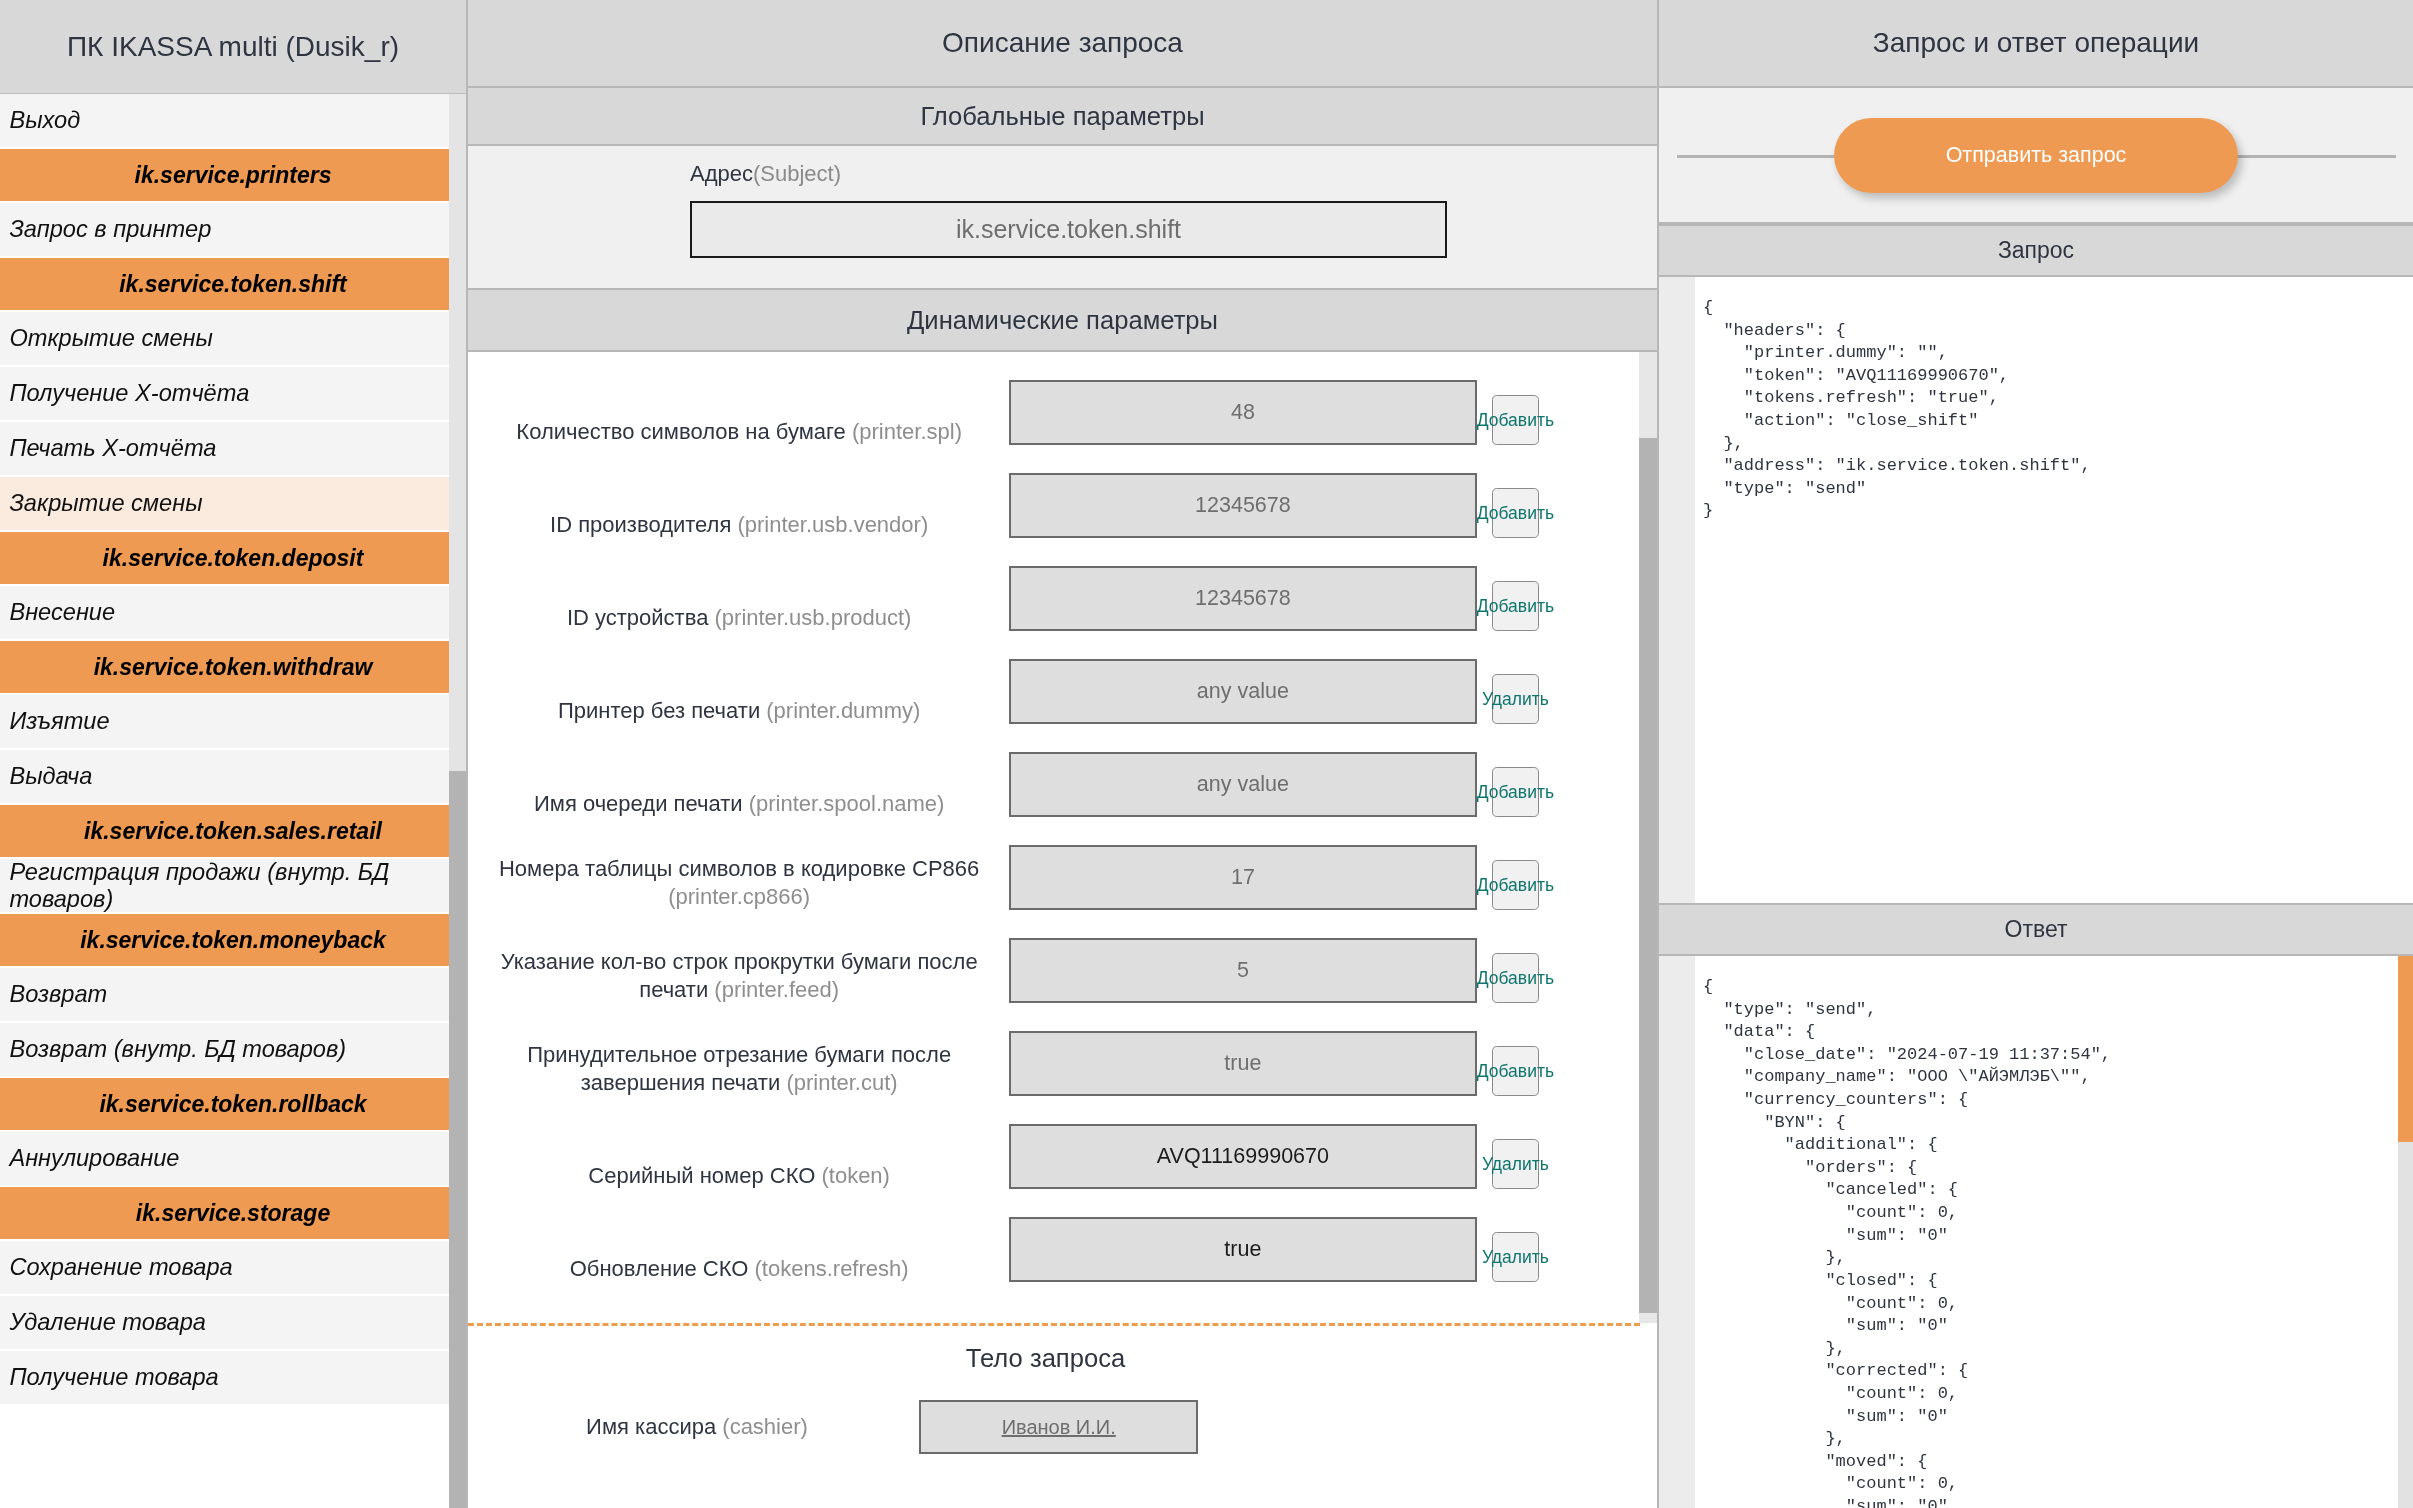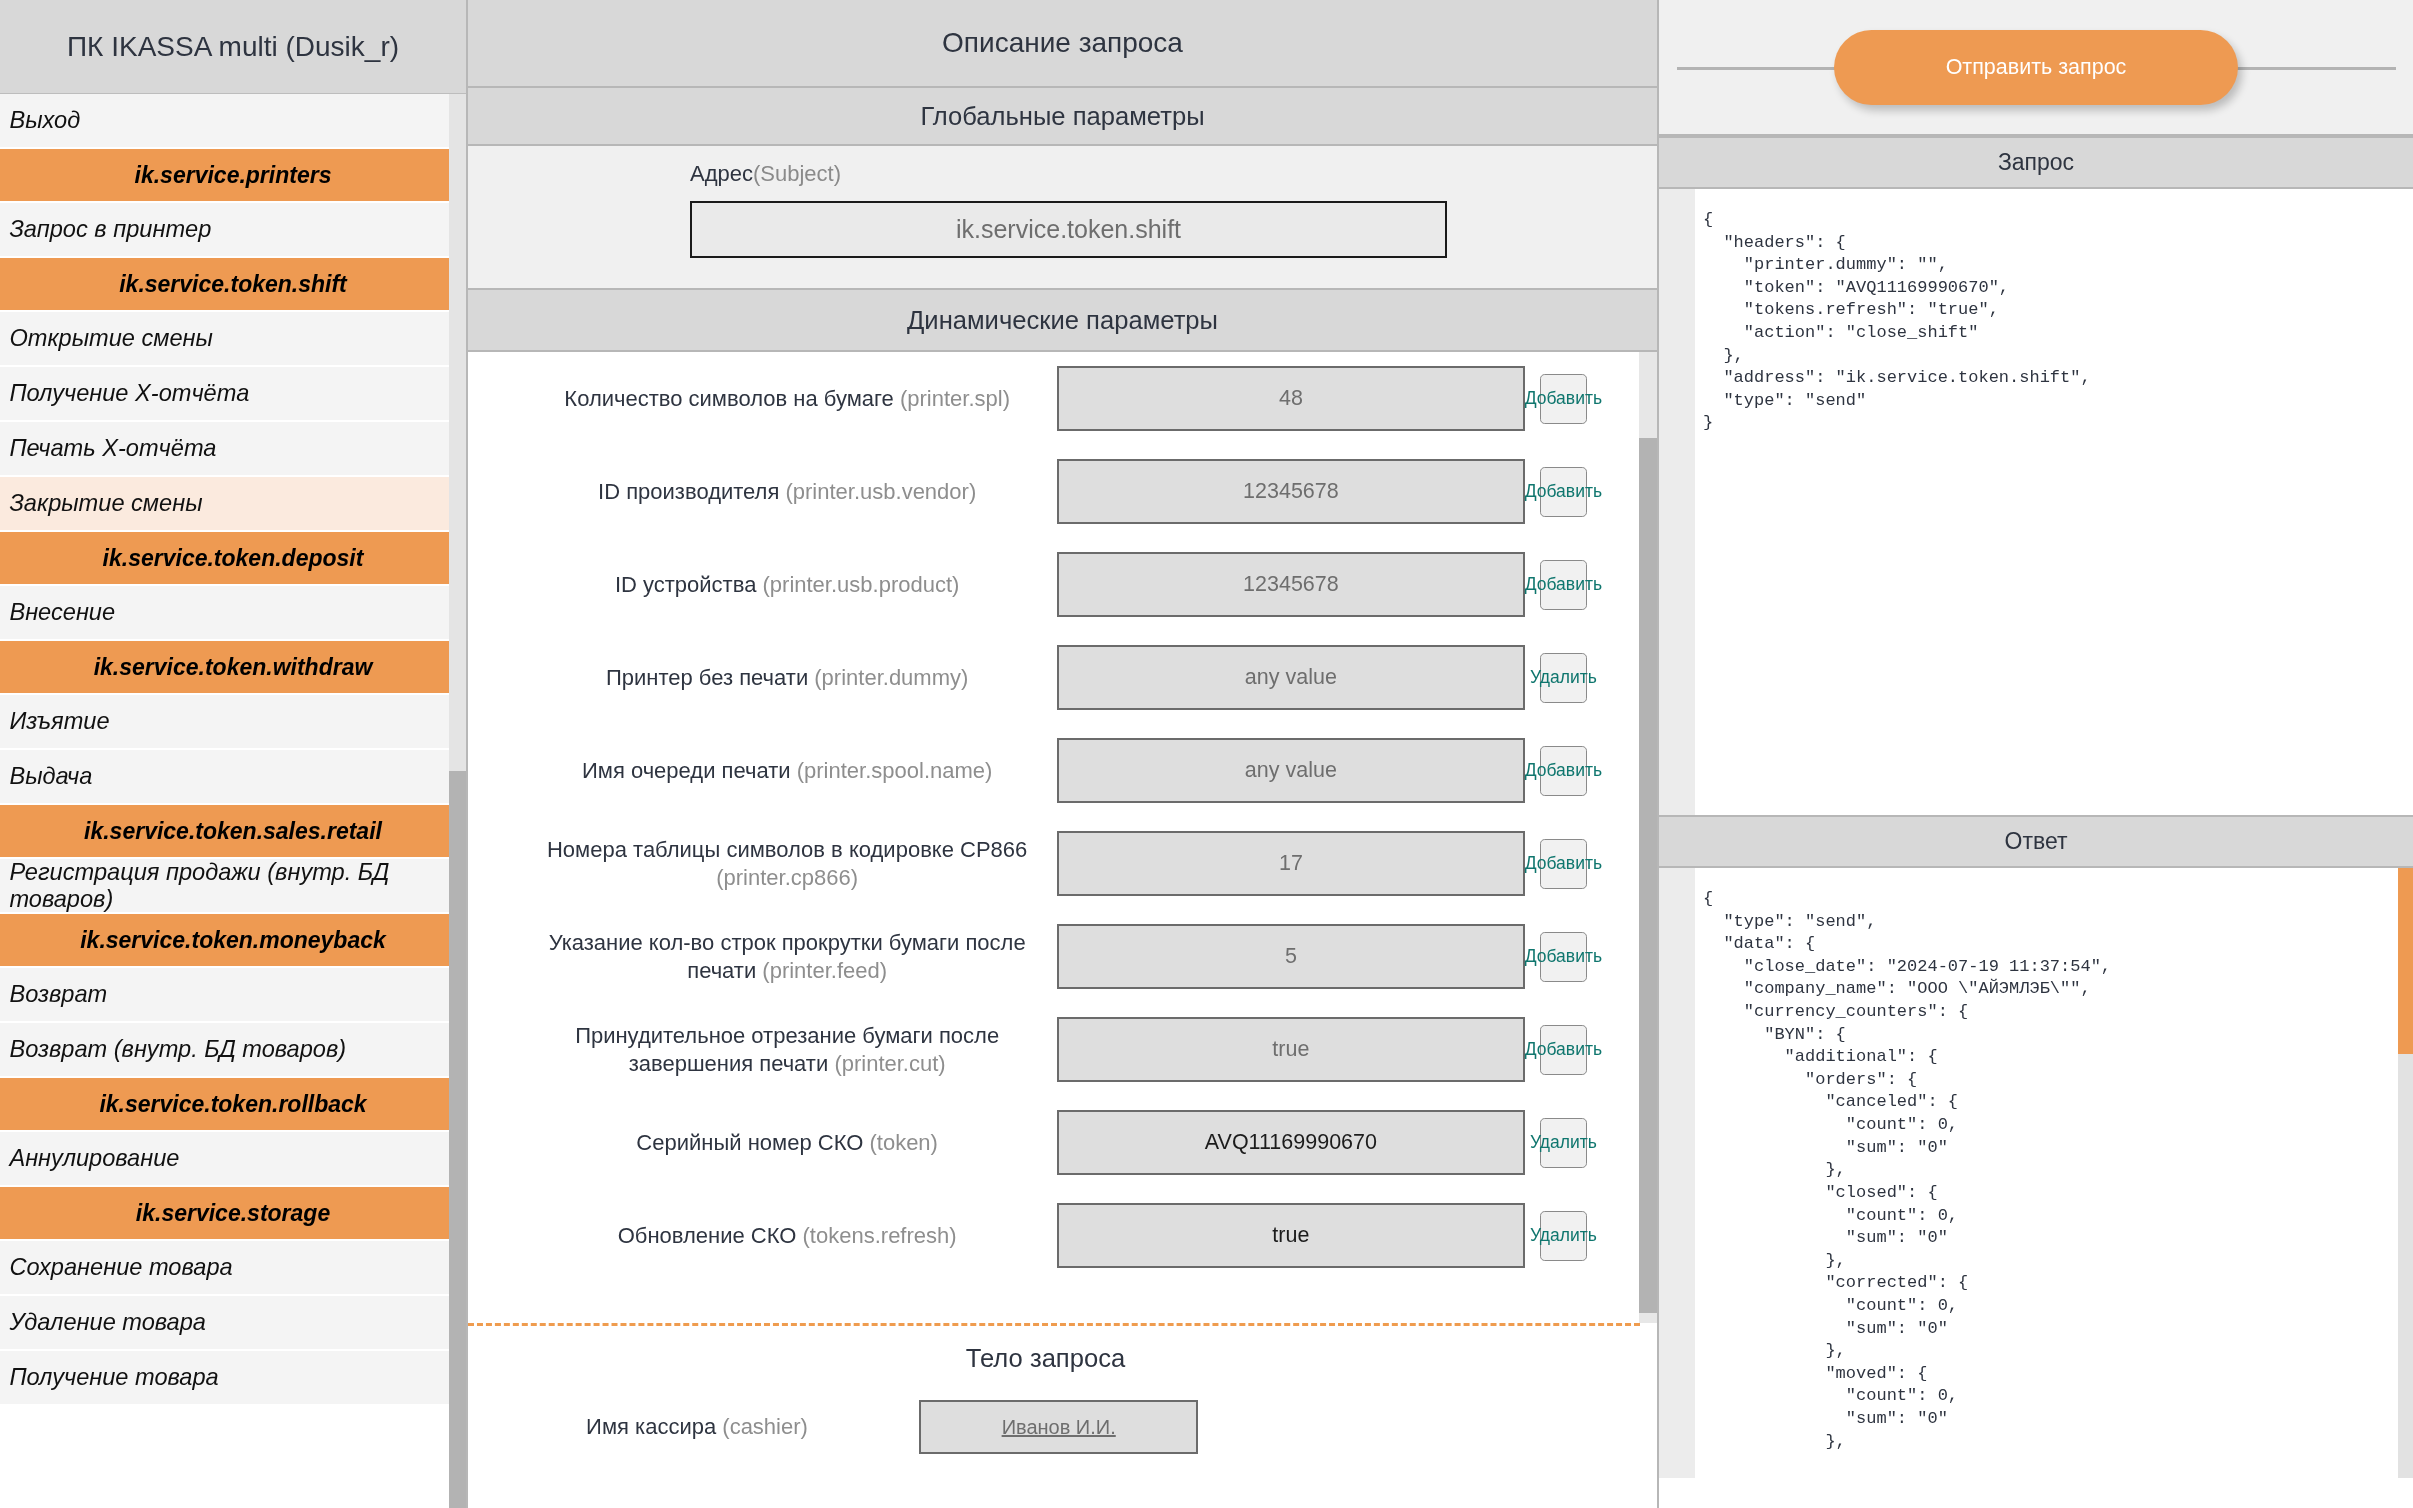--- a/index.html
+++ b/index.html
@@ -128,24 +128,23 @@
     border-bottom: 2px solid #b7b7b7;
   }
   .params-area {
     position: relative;
     height: 971px;
     overflow: hidden;
     background: #ffffff;
   }
   .param-row {
     display: flex;
-    align-items: center;
+    align-items: flex-end;
     height: 93px;
     padding-left: 13.5px;
-    margin-left: 48px;
   }
   .param-label {
     width: 522px;
     text-align: center;
     font-size: 22px;
     color: #2e3440;
     line-height: 1.25;
     padding-right: 6.7px;
   }
   .param-label .code { color: #8e8e8e; }
@@ -424,20 +423,21 @@
       <div id="body-rows">
           <div class="body-row">
             <div class="body-label"><span>Имя кассира</span> <span class="code">(cashier)</span></div>
             <div class="body-input">Иванов И.И.</div>
           </div>
         </div>
     </div>
   </div>
 
   <div class="right">
+    <div class="right-title">Запрос и ответ операции</div>
 
     <div class="send-area">
       <div class="send-rule"></div>
       <div class="send-btn">Отправить запрос</div>
     </div>
 
     <div class="sub-head">Запрос</div>
     <div class="code-area req-area">
       <div class="code-gutter"></div>
       <pre class="code">{

